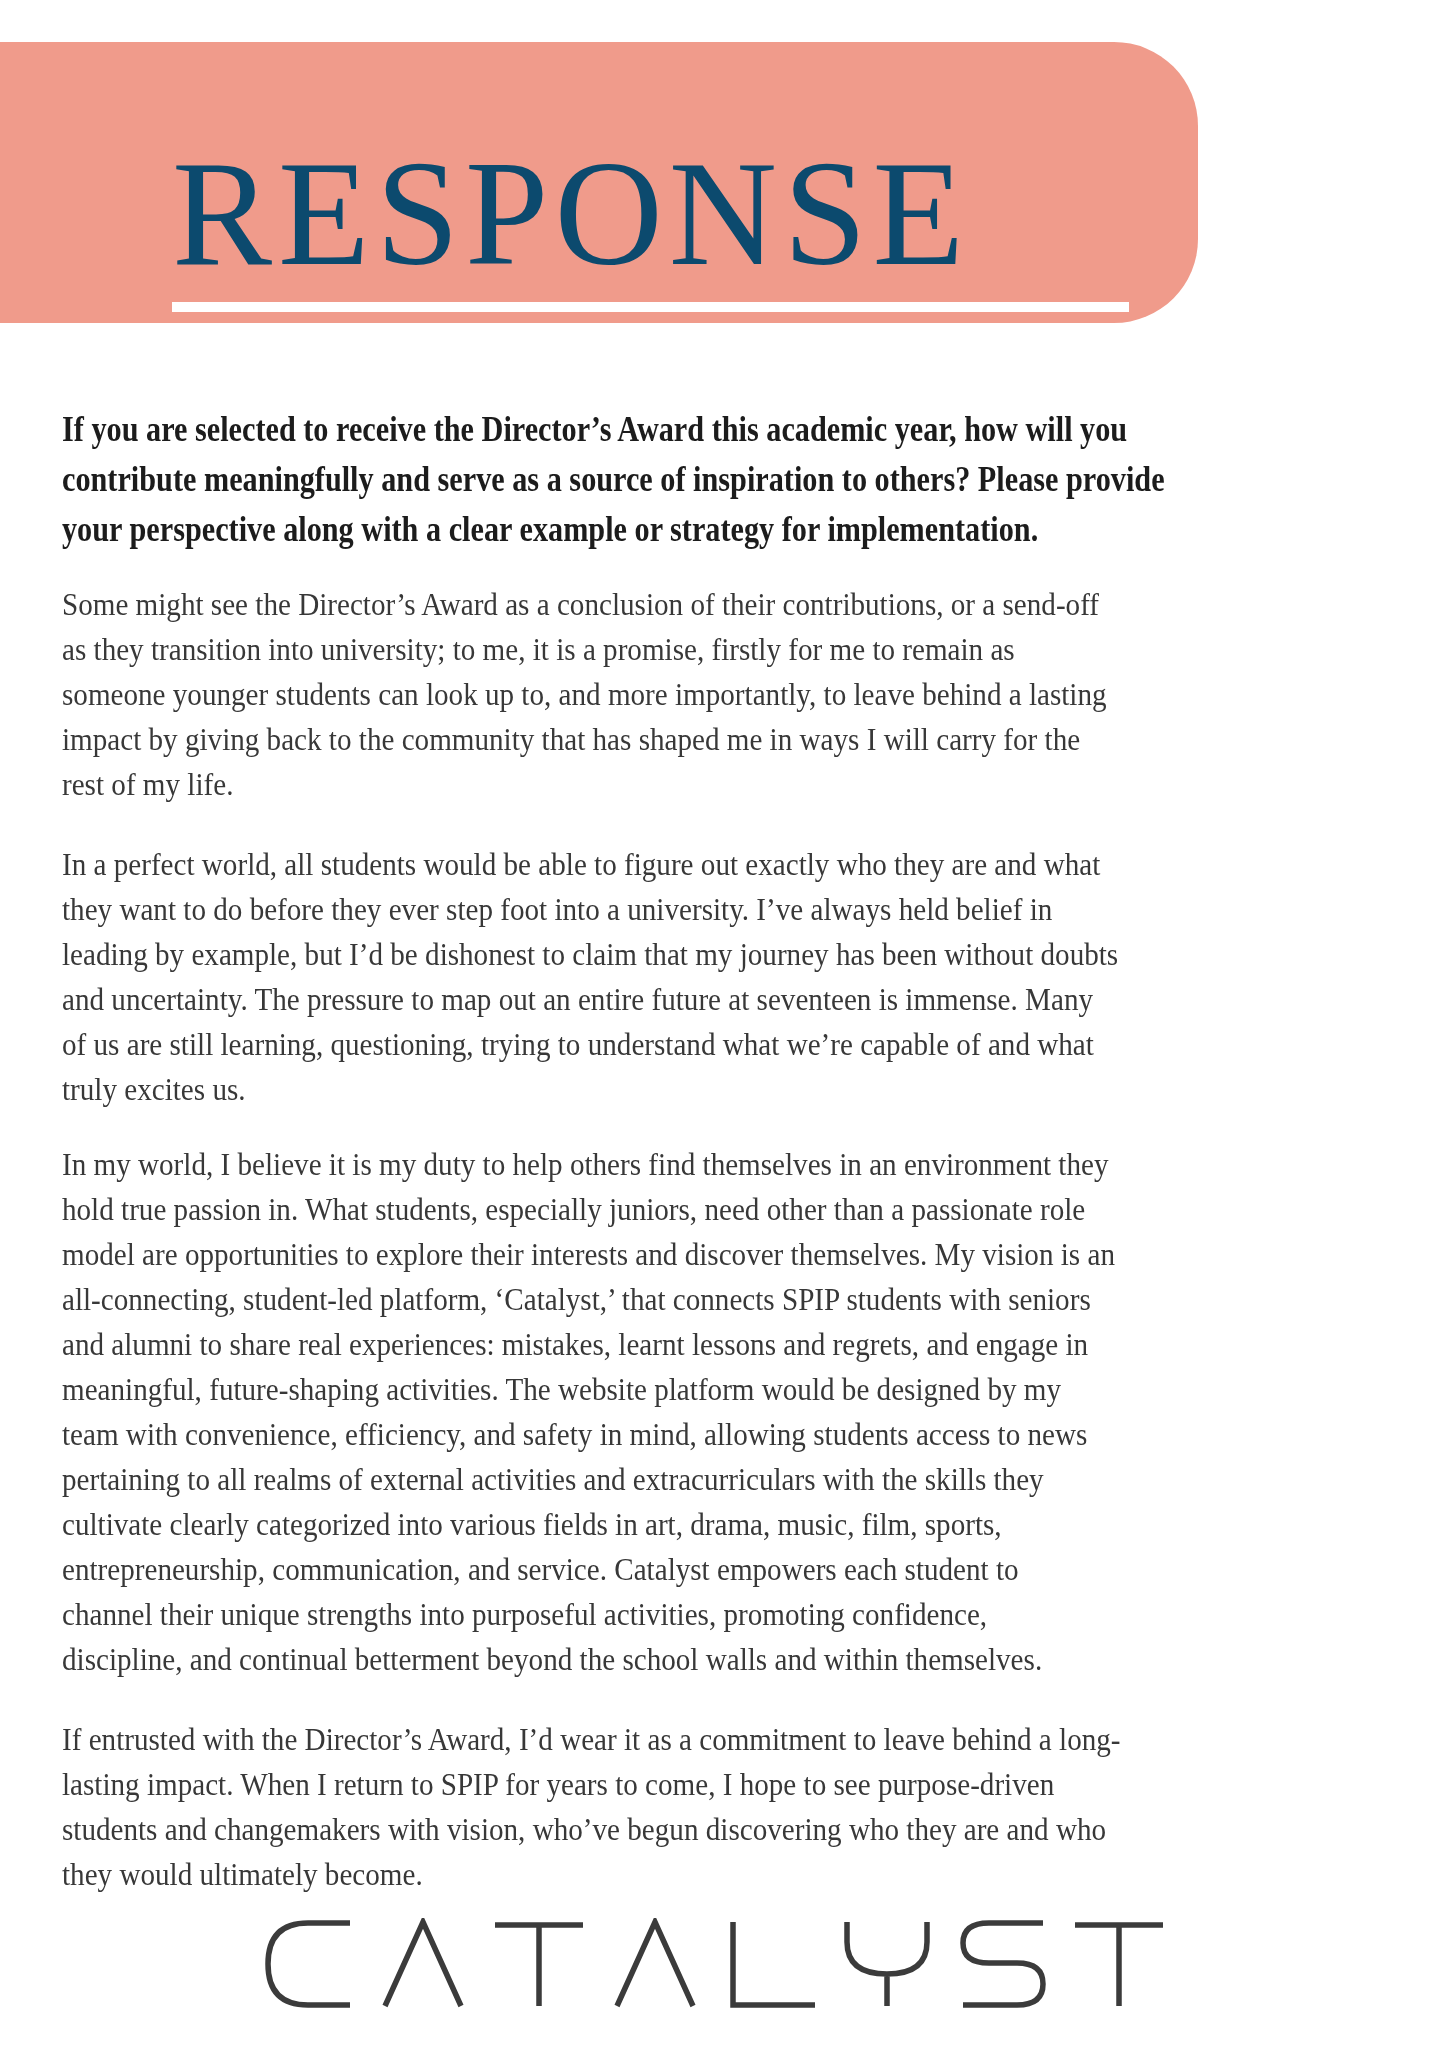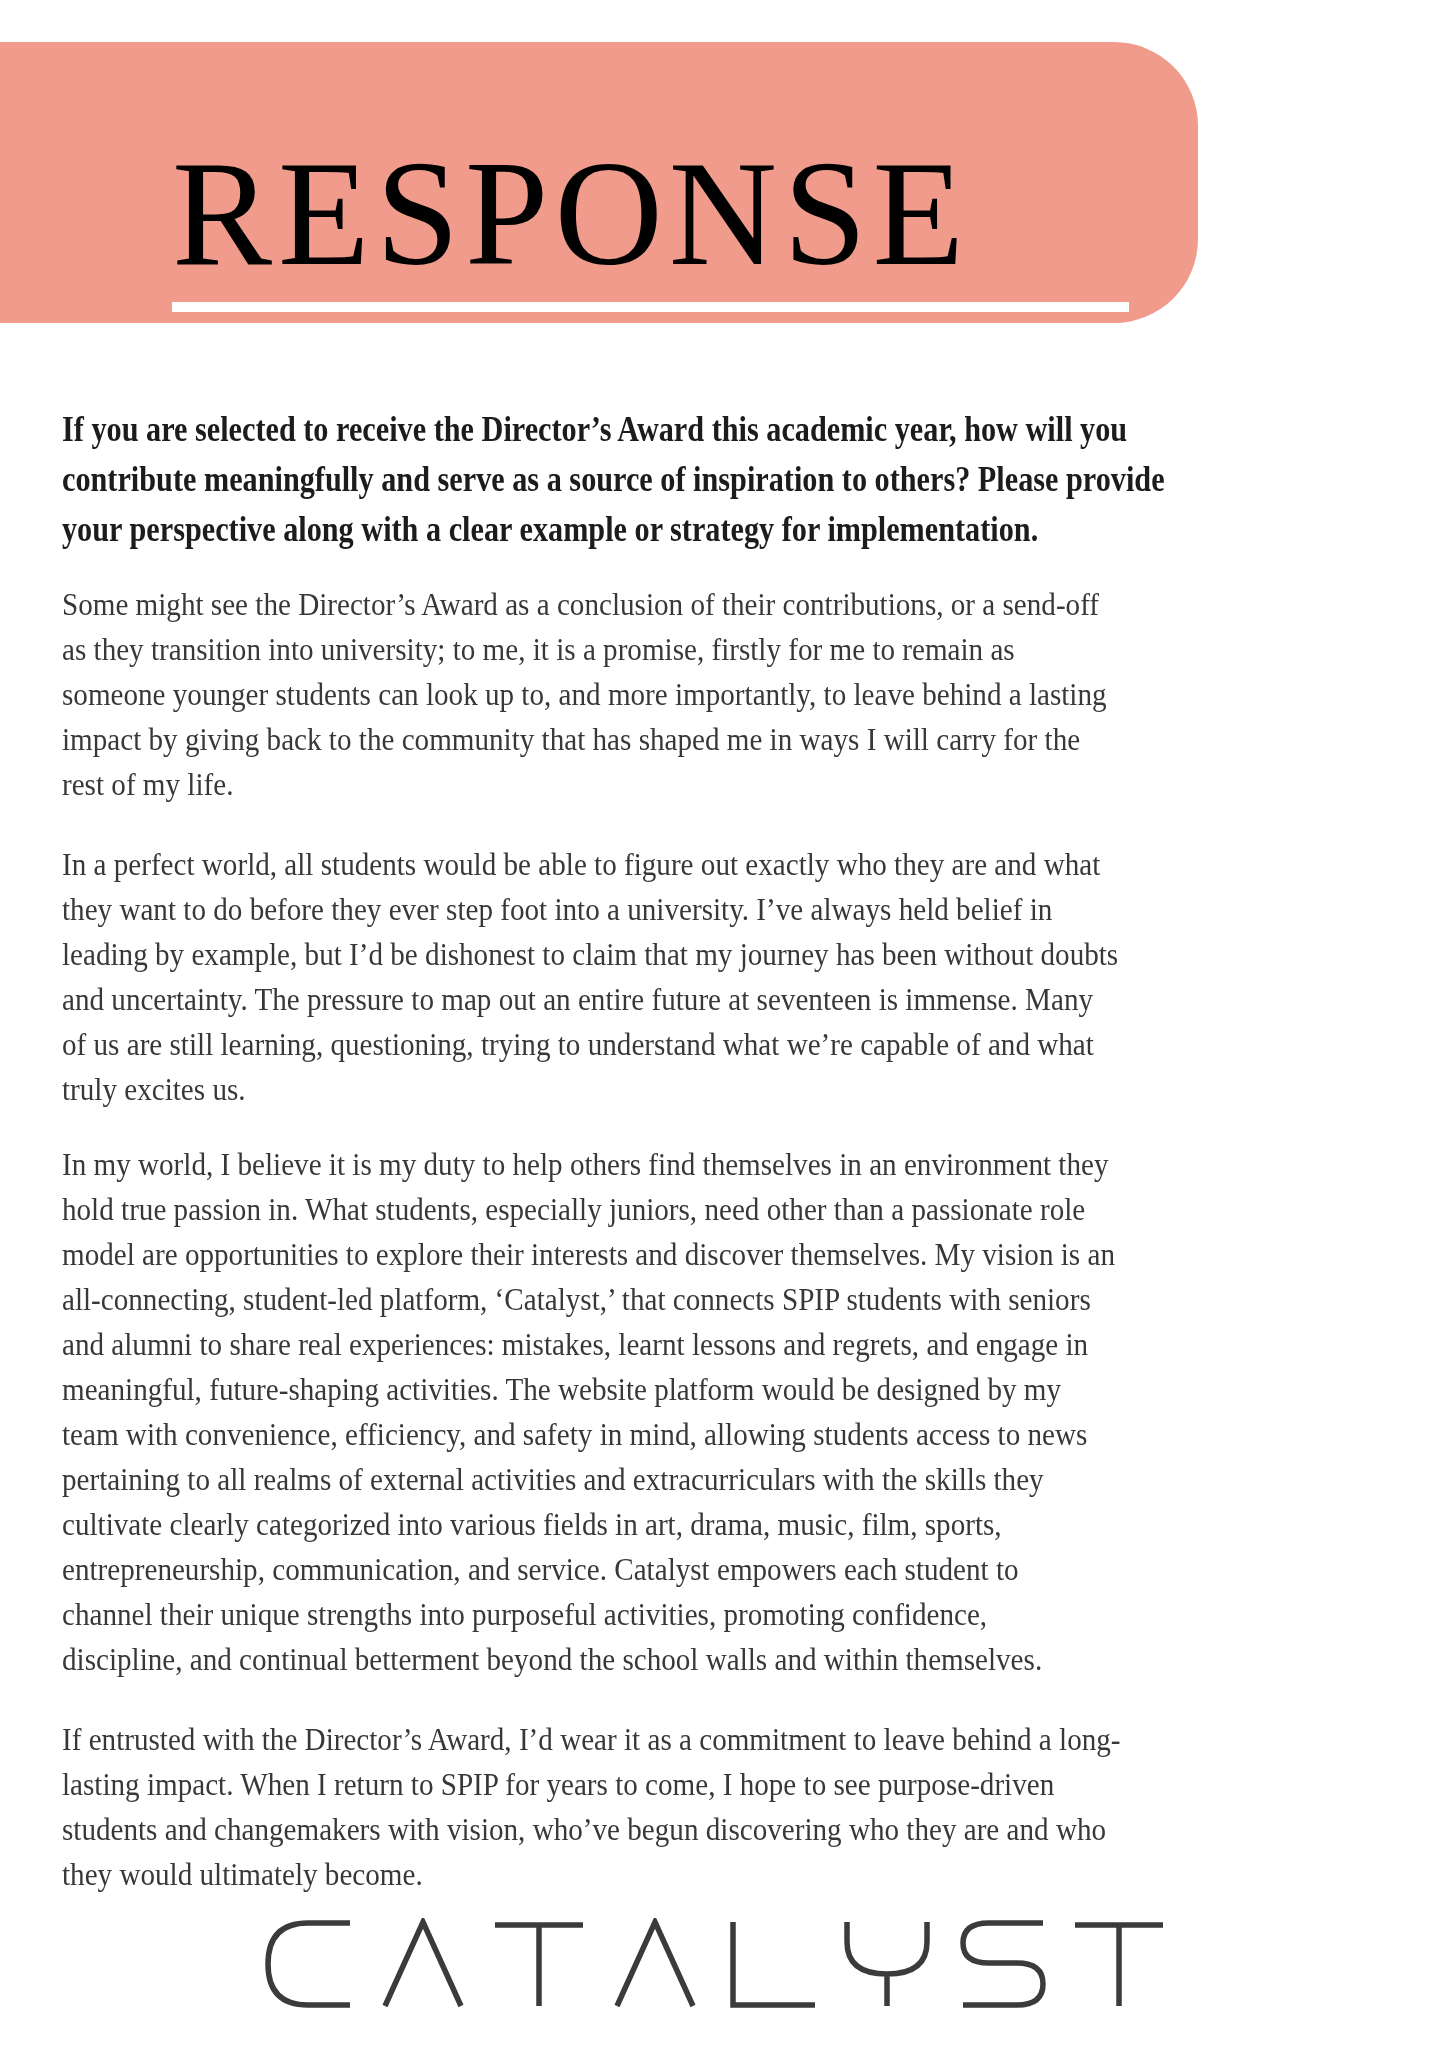--- a/index.html
+++ b/index.html
@@ -25,21 +25,21 @@
     border-radius: 0 84px 84px 0;
   }
   .banner-title {
     position: absolute;
     left: 172px;
     top: 96px;
     font-family: "Liberation Serif", serif;
     font-size: 150px;
     line-height: 1;
     letter-spacing: 6px;
-    color: #000000;
+    color: #0c4a6e;
     white-space: nowrap;
   }
   .banner-underline {
     position: absolute;
     left: 172px;
     top: 260px;
     width: 957px;
     height: 10px;
     background: #ffffff;
   }

